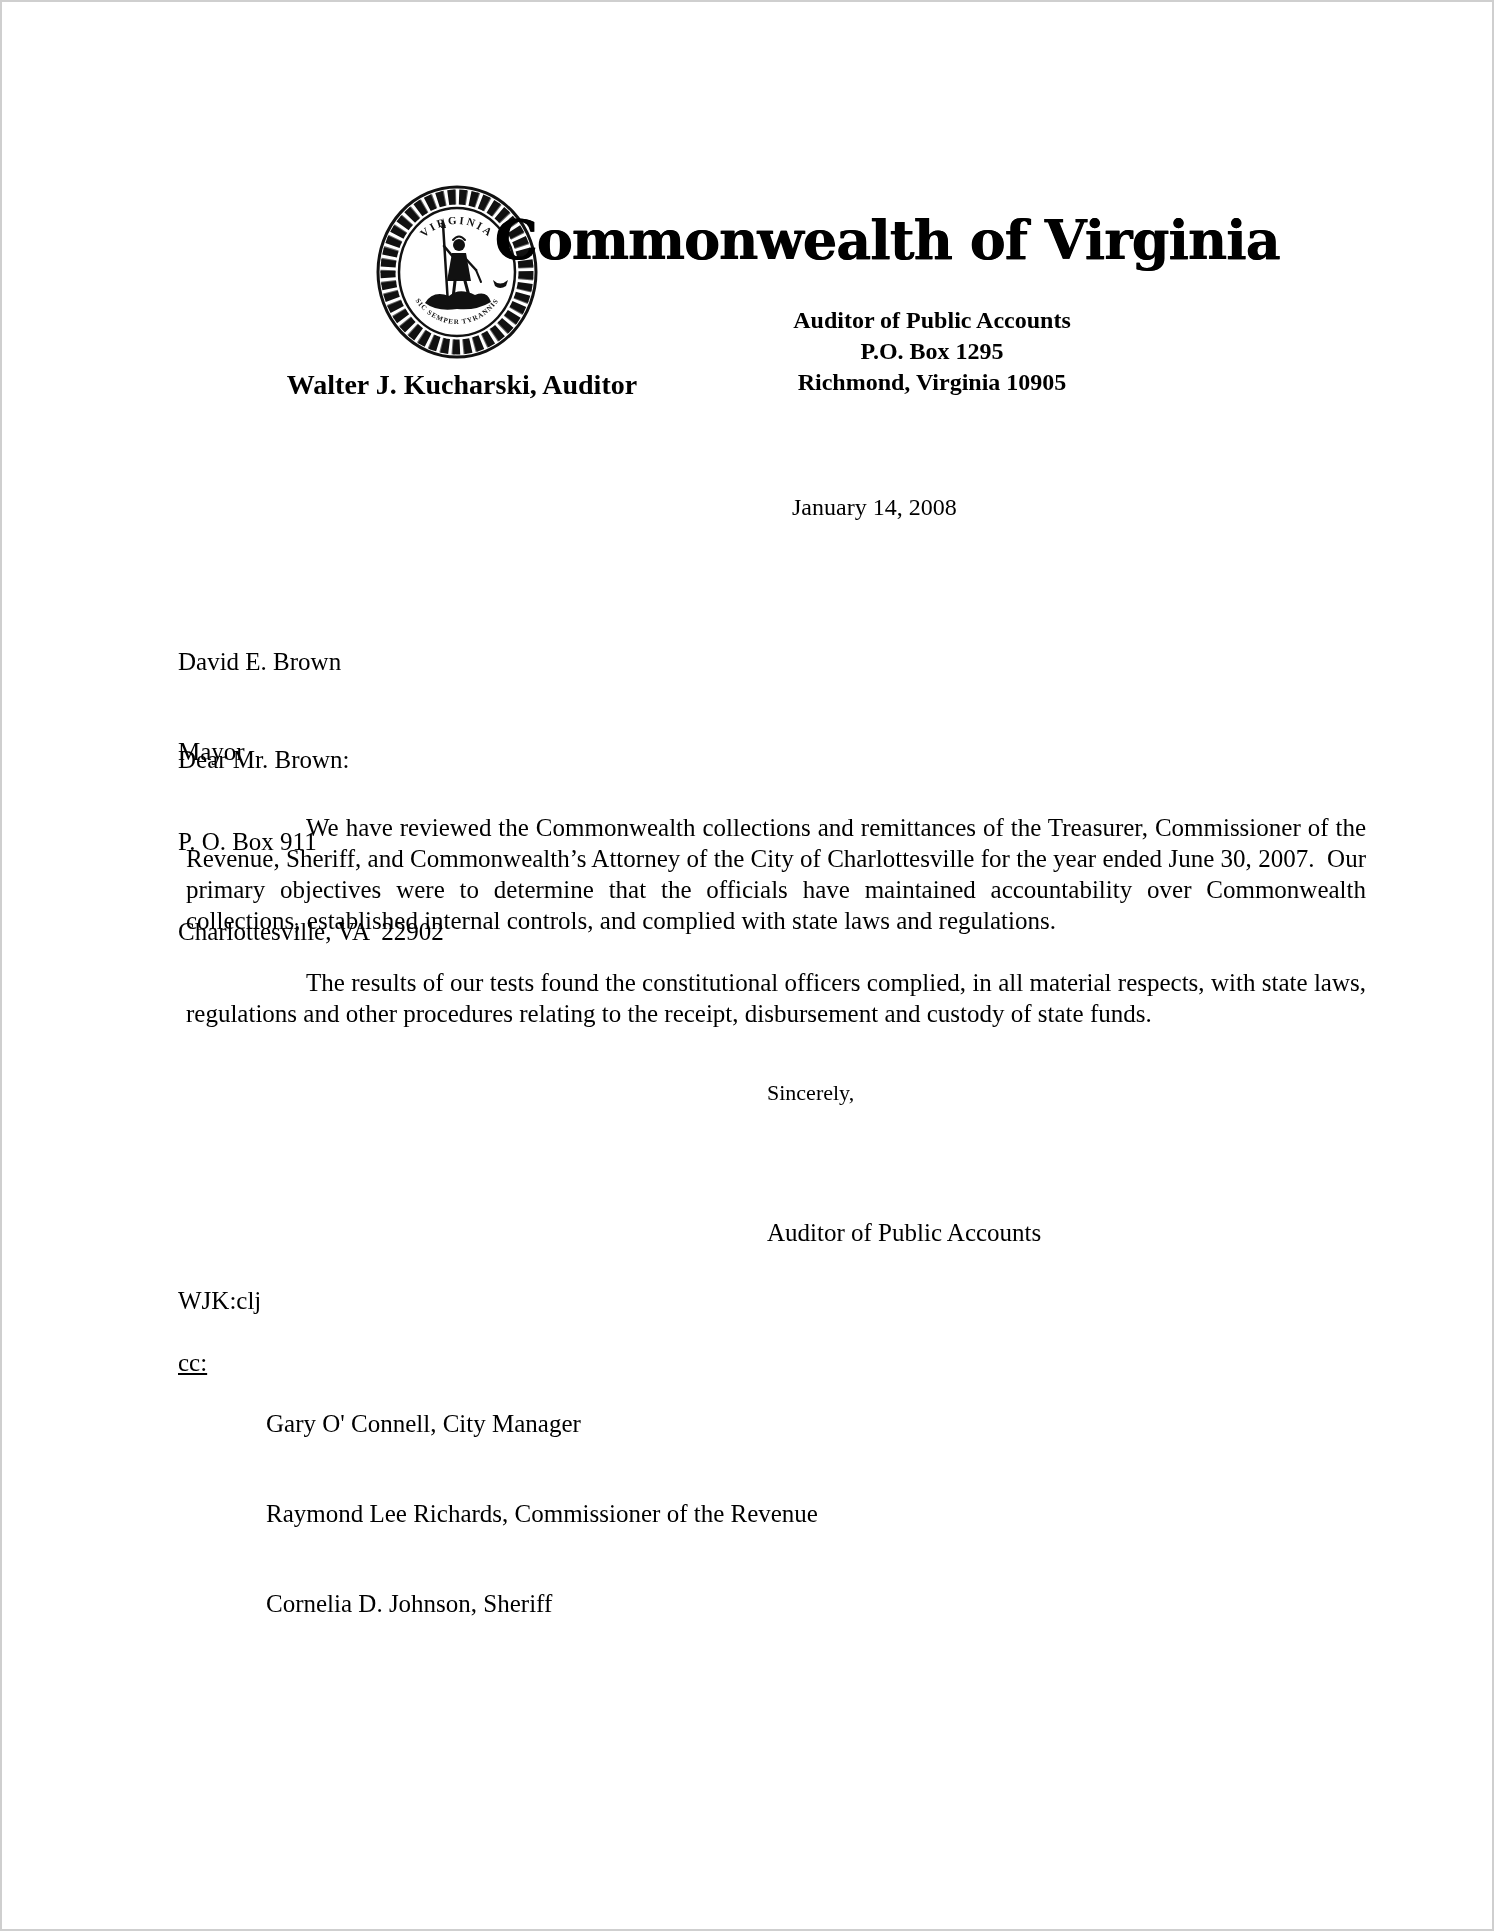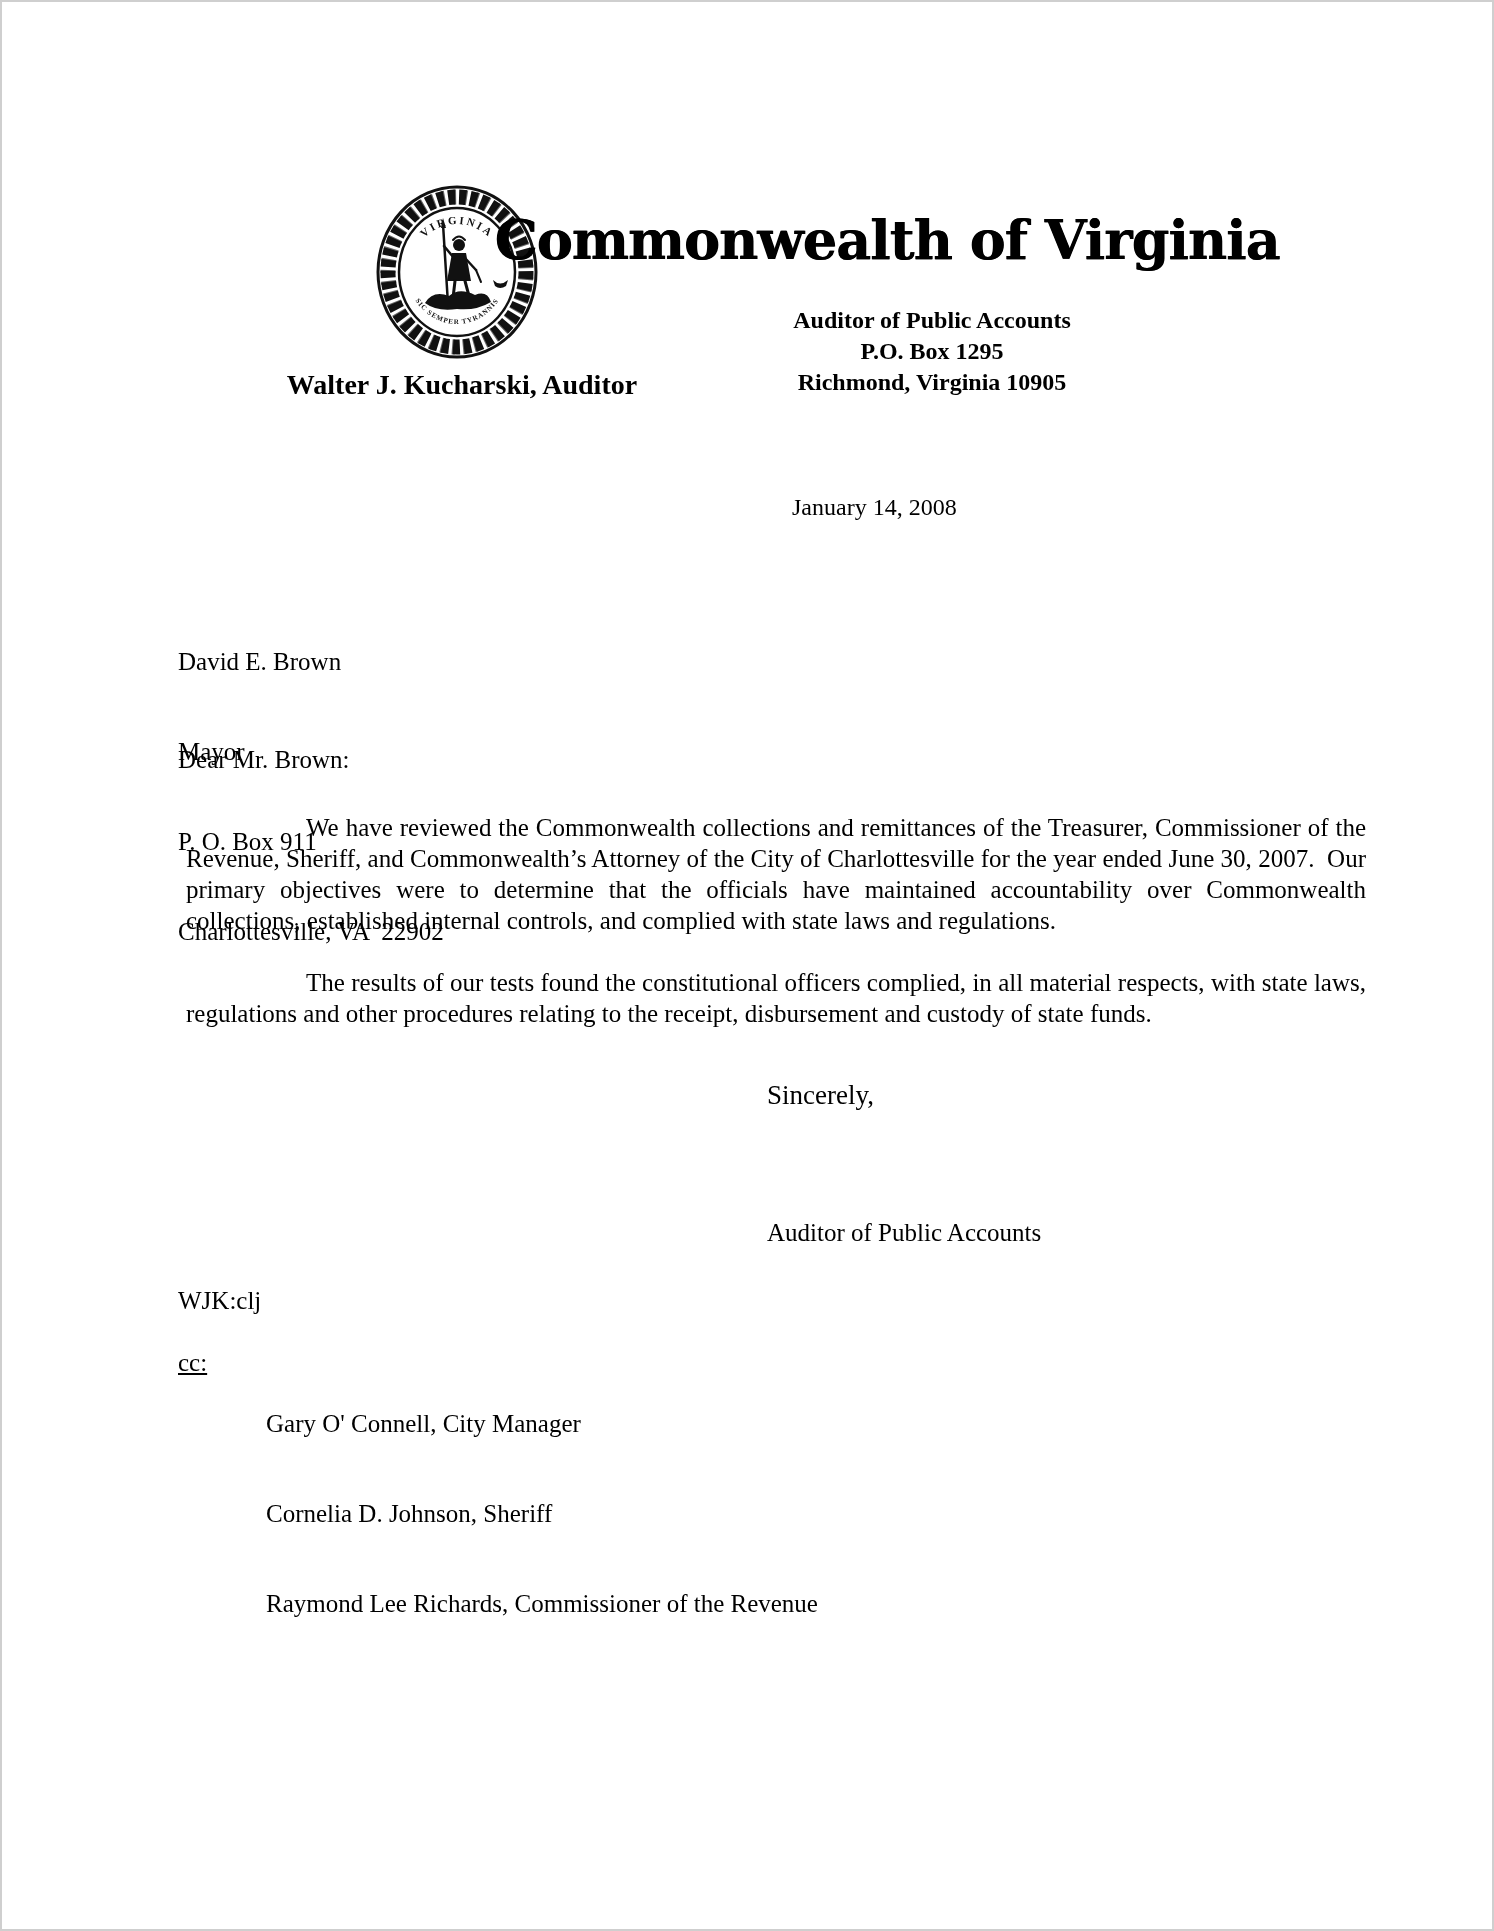--- a/index.html
+++ b/index.html
@@ -73,21 +73,21 @@
     line-height: 31px;
     text-align: justify;
     text-indent: 120px;
     white-space: pre-wrap;
     margin: 8px;
   }
   .para-1 { top: 802px; }
   .para-2 { top: 957px; }
   .closing {
     left: 765px; top: 1078px;
-    font-size: 27px;
+    font-size: 22px;
     text-align: center;
   }
   .signature-title {
     left: 765px; top: 1217px;
     font-size: 25px;
   }
   .reference {
     left: 176px; top: 1285px;
     font-size: 25px;
   }
@@ -183,17 +183,17 @@
   <p class="abs para para-2">The results of our tests found the constitutional officers complied, in all material respects, with state laws, regulations and other procedures relating to the receipt, disbursement and custody of state funds.</p>
 
   <div class="abs closing">Sincerely,</div>
   <div class="abs signature-title">Auditor of Public Accounts</div>
 
   <div class="abs reference">WJK:clj</div>
 
   <div class="abs cc-label">cc:</div>
   <div class="abs cc-list">
     <div>Gary O' Connell, City Manager</div>
+    <div>Raymond Lee Richards, Commissioner of the Revenue</div>
     <div>Cornelia D. Johnson, Sheriff</div>
-    <div>Raymond Lee Richards, Commissioner of the Revenue</div>
   </div>
 
 </div>
 
 </body></html>

